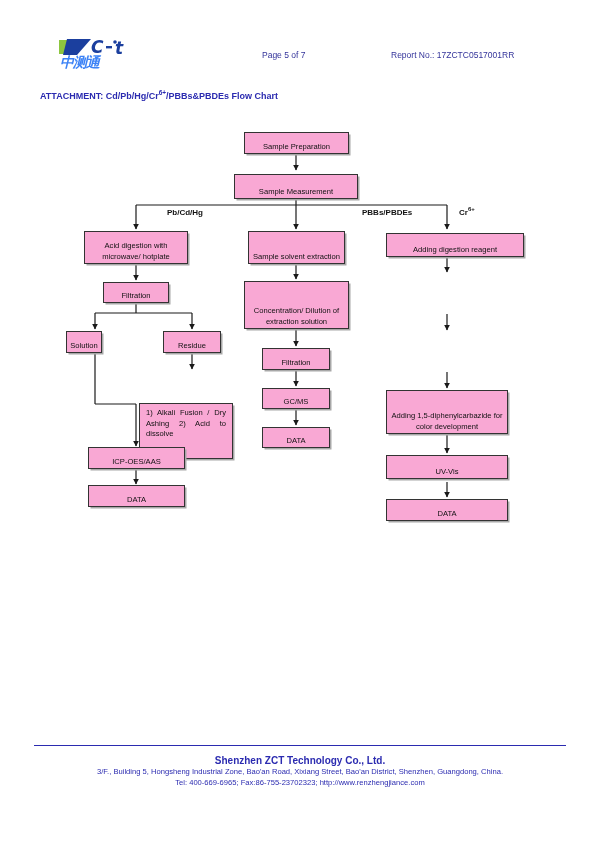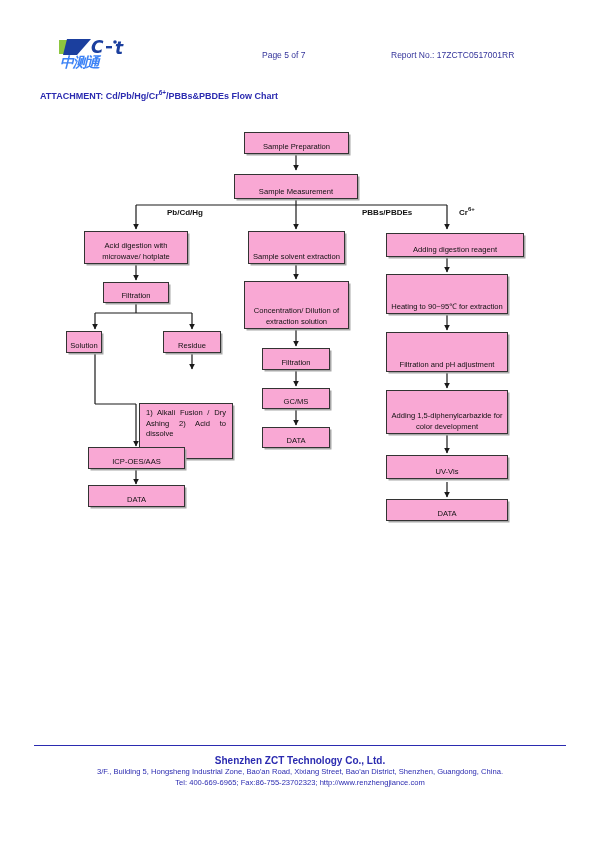--- a/index.html
+++ b/index.html
@@ -279,27 +279,21 @@
   </div>
 
   <div class="box" style="left:262px; top:427px; width:68px; height:21px;">
     <span>DATA</span>
   </div>
 
   <div class="box" style="left:386px; top:233px; width:138px; height:24px;">
     <span>Adding digestion reagent</span>
   </div>
 
-  <div class="box" style="left:386px; top:274px; width:122px; height:40px;">
-    <span>Heating to 90~95℃  for extraction</span>
-  </div>
-
-  <div class="box" style="left:386px; top:332px; width:122px; height:40px;">
-    <span>Filtration and pH adjustment</span>
-  </div>
+
 
   <div class="box" style="left:386px; top:390px; width:122px; height:44px;">
     <span>Adding 1,5-diphenylcarbazide for color development</span>
   </div>
 
   <div class="box" style="left:386px; top:455px; width:122px; height:24px;">
     <span>UV-Vis</span>
   </div>
 
   <div class="box" style="left:386px; top:499px; width:122px; height:22px;">

